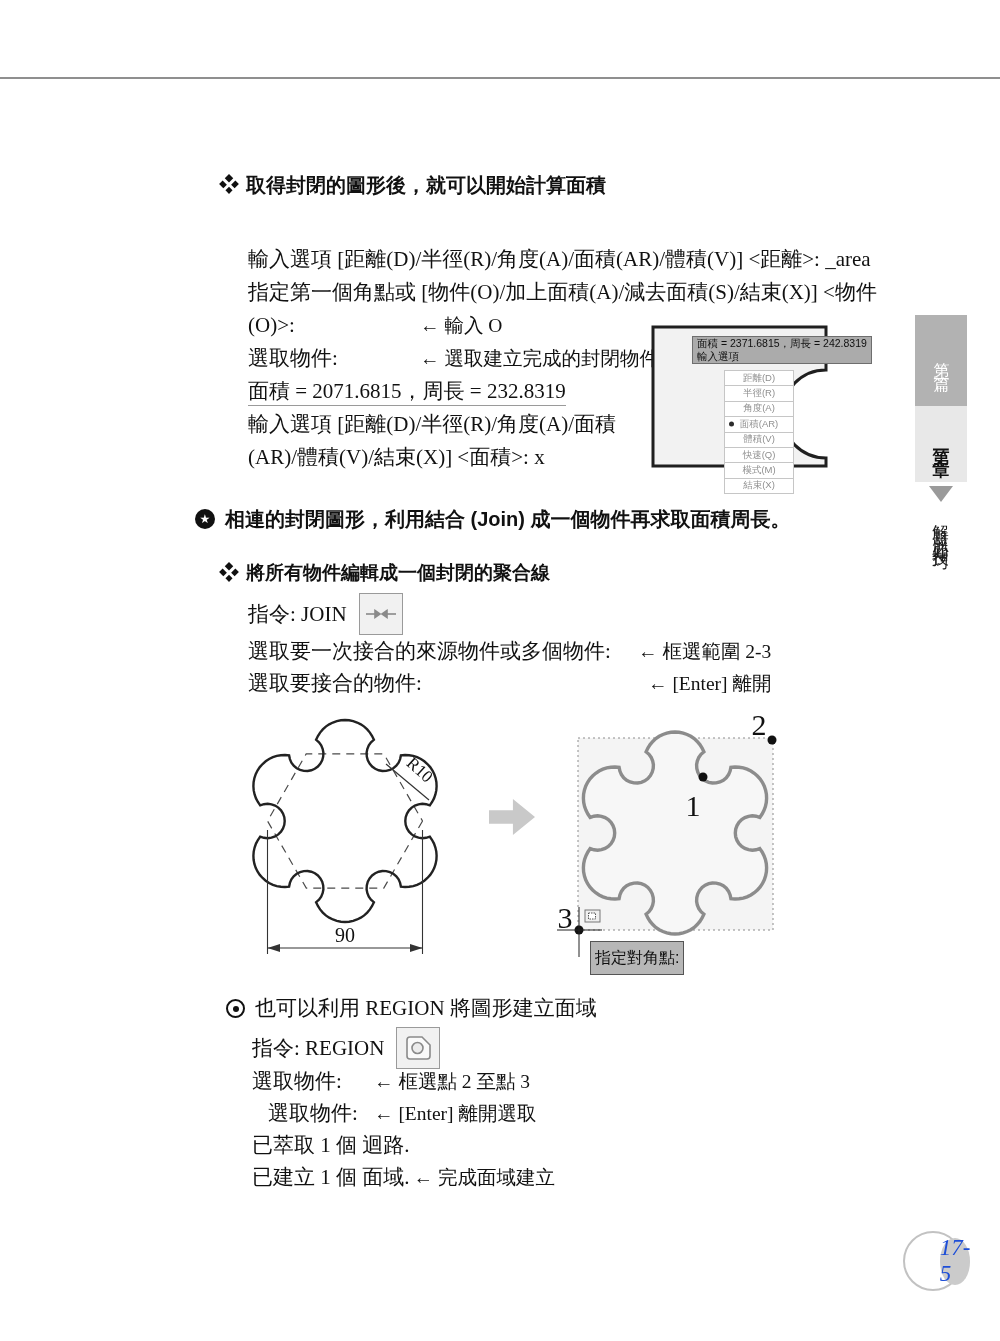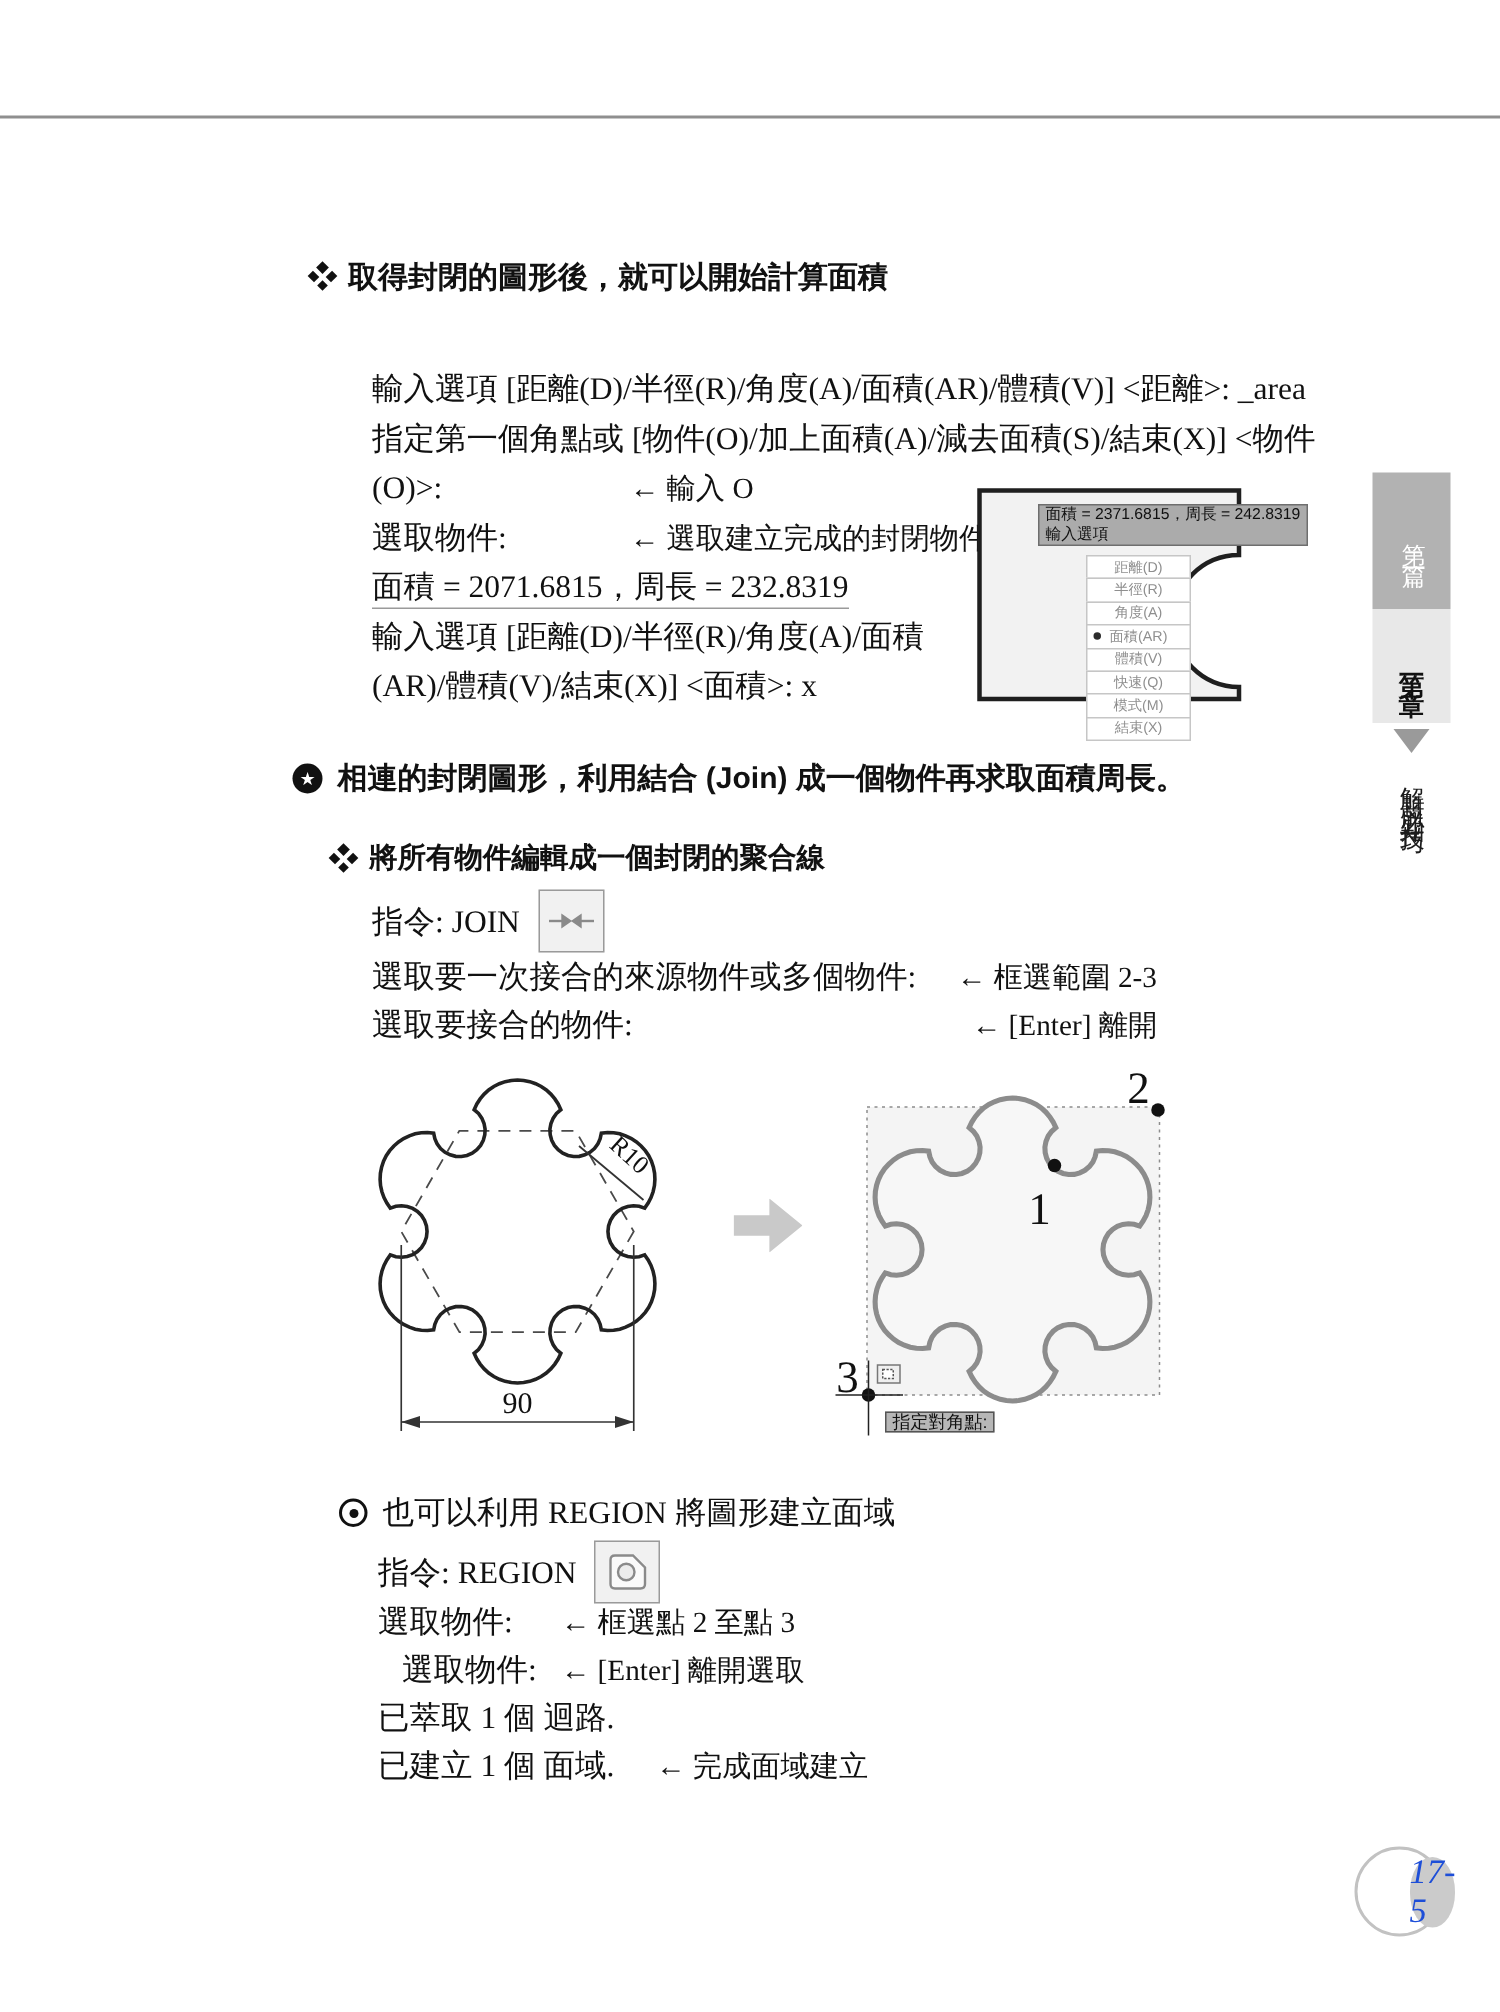--- a/index.html
+++ b/index.html
@@ -29,21 +29,21 @@
   .iconbtn{background:#f1f1f1;border:1px solid #9a9a9a;display:flex;align-items:center;justify-content:center;}
   
   .shot-tip{background:#ababab;border:1px solid #6e6e6e;color:#101010;
             font-family:"Liberation Sans","DejaVu Sans",sans-serif;font-size:10.5px;line-height:13px;padding:0 4px;white-space:nowrap;}
   .menu{width:70px;font-family:"Liberation Sans","DejaVu Sans",sans-serif;font-size:9.5px;color:#8f8f8f;}
   .menu-row{position:relative;height:14.4px;background:#fff;border:1px solid #c6c6c6;margin-top:-1px;
             display:flex;align-items:center;justify-content:center;}
   .menu-row .seldot{position:absolute;left:4px;top:50%;transform:translateY(-50%);width:5px;height:5px;border-radius:50%;background:#2c2c2c;}
   
   .diag-tip{background:#b7b7b7;border:1px solid #555;color:#101010;font-family:"Liberation Sans","DejaVu Sans",sans-serif;
-            font-size:12px;line-height:12px;padding:0 4px;white-space:nowrap;}
+            font-size:16px;line-height:12px;padding:10px 4px;white-space:nowrap;}
   
   .blockarrow{width:46px;height:36px;background:#c9c9c9;
               clip-path:polygon(0 31%,52% 31%,52% 0,100% 50%,52% 100%,52% 69%,0 69%);}
   
   .vtext{writing-mode:vertical-rl;text-orientation:upright;font-family:"Liberation Sans","DejaVu Sans",sans-serif;}
   .tab1{left:915px;top:315px;width:52px;height:91px;background:#b2b2b2;display:flex;align-items:center;justify-content:center;}
   .tab1 .vtext{color:#fff;font-size:16px;letter-spacing:7px;}
   .tab2{left:915px;top:406px;width:52px;height:76px;background:#e8e8e8;display:flex;align-items:center;justify-content:center;}
   .tab2 .vtext{color:#111;font-weight:bold;font-size:17px;letter-spacing:6px;}
   .tri-down{left:929px;top:486px;width:0;height:0;border-left:12px solid transparent;border-right:12px solid transparent;border-top:16px solid #9a9a9a;}
@@ -55,21 +55,21 @@
   .badge-in{width:47px;height:47px;border-radius:50%;background:#cbcbcb;display:flex;align-items:center;justify-content:center;
             font-style:italic;font-size:23px;color:#1d4ed8;margin-left:44px;}
 </style>
 </head>
 <body>
 
 <div id="page">
 
   <div class="abs toprule"></div>
 
-  <div class="abs h-row" style="left:208px;top:173px;text-align:right;">
+  <div class="abs h-row" style="left:222px;top:173px;text-align:right;">
     <span class="diamond4">
         <i class="d1"></i>
         <i class="d2"></i>
         <i class="d3"></i>
         <i class="d4"></i>
       </span>
     <span class="h-bold">取得封閉的圖形後，就可以開始計算面積</span>
   </div>
 
 
@@ -213,21 +213,21 @@
   </div>
 
   <div class="abs con" style="left:252px;top:1068px;">
     <span class="prompt" style="width:122px;">選取物件:</span><span class="note">← 框選點 2 至點 3</span>
   </div>
   <div class="abs con" style="left:252px;top:1100px;text-align:center;">
     <span class="prompt" style="width:122px;">選取物件:</span><span class="note">← [Enter] 離開選取</span>
   </div>
   <div class="abs con" style="left:252px;top:1132px;">已萃取 1 個 迴路.</div>
   <div class="abs con" style="left:252px;top:1164px;">
-    <span class="prompt">已建立 1 個 面域.</span><span class="note" style="margin-left:28px;">← 完成面域建立</span>
+    <span class="prompt">已建立 1 個 面域.</span><span class="note" style="margin-left:4px;">← 完成面域建立</span>
   </div>
 
   <div class="abs tab1">
     <span class="vtext">第二篇</span>
   </div>
   <div class="abs tab2">
     <span class="vtext">第一章</span>
   </div>
   <div class="abs tri-down"></div>
   <div class="abs side-title">

